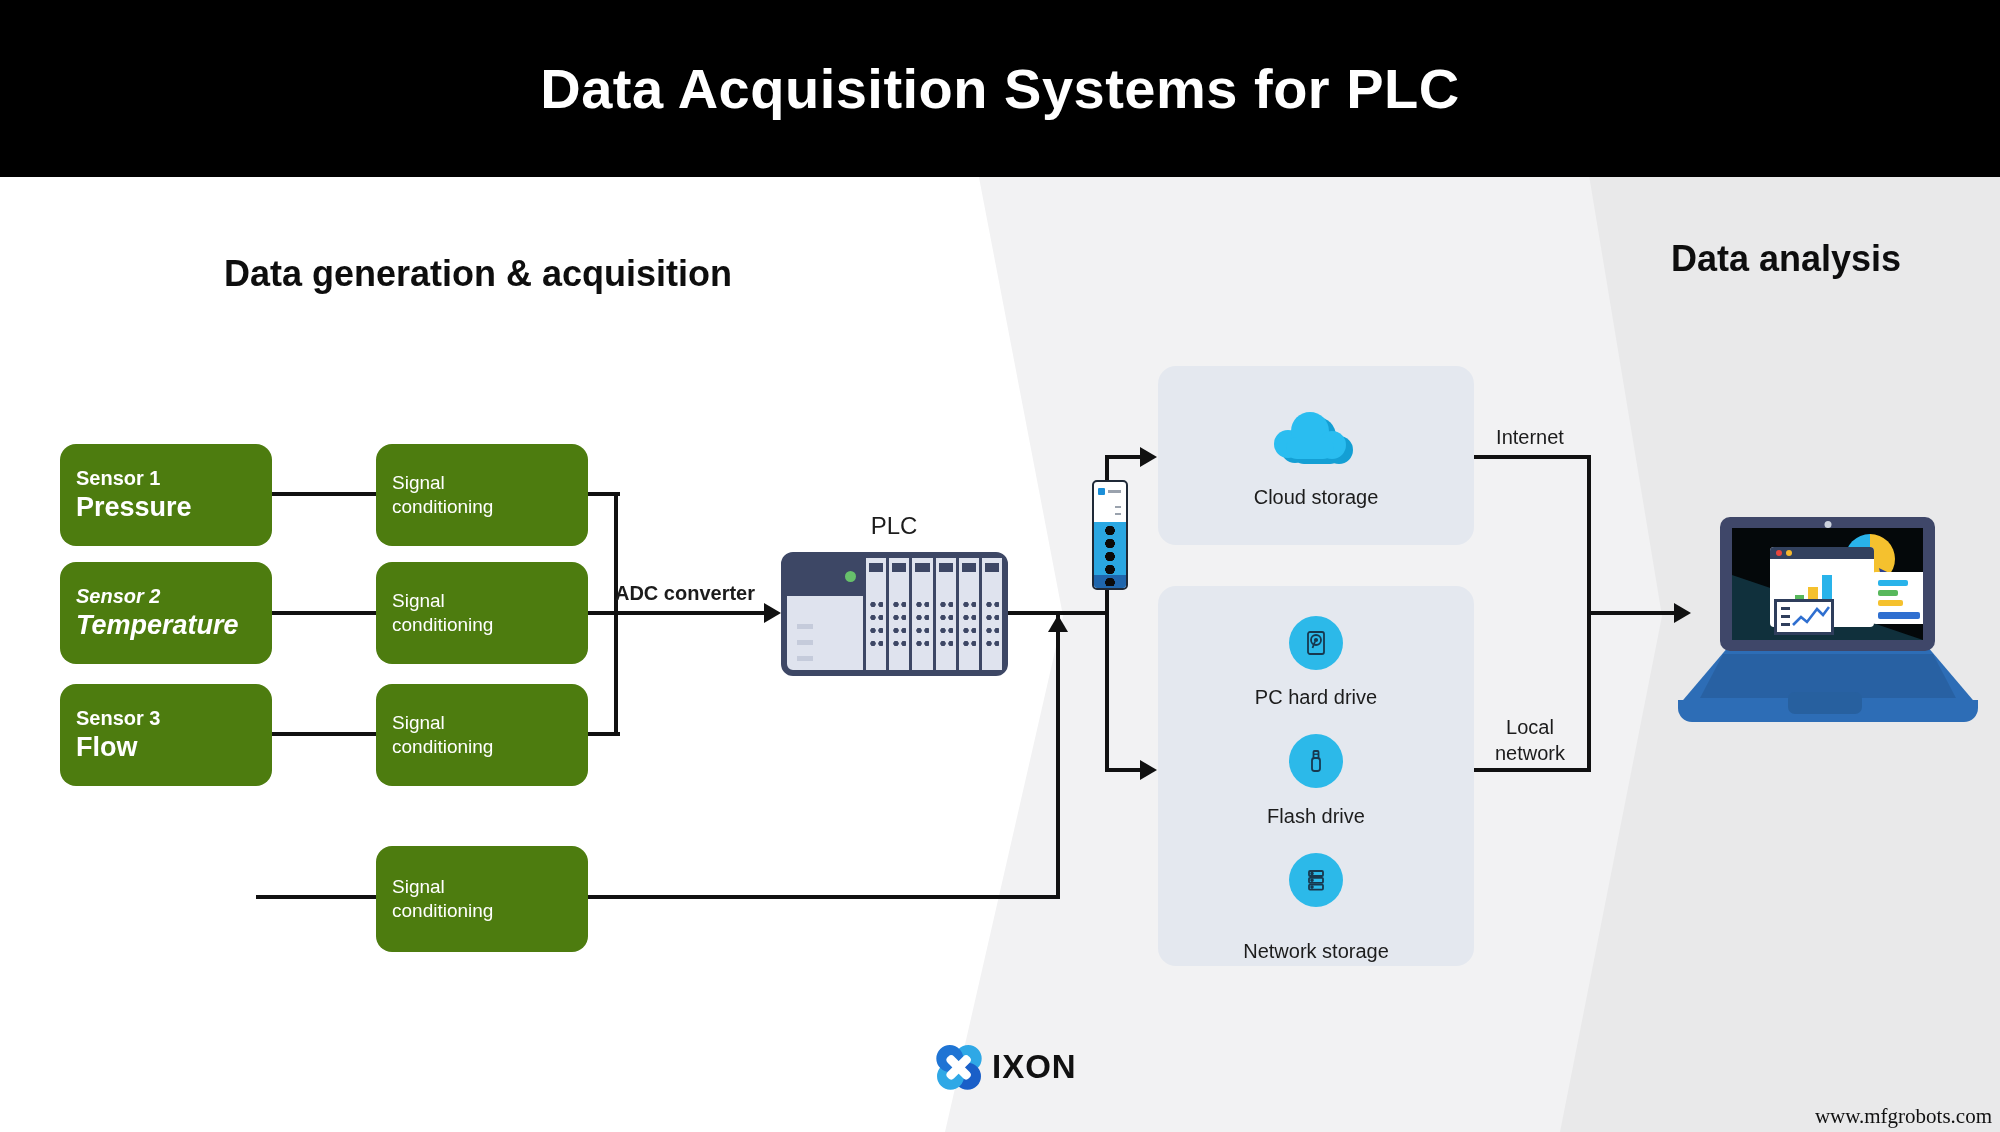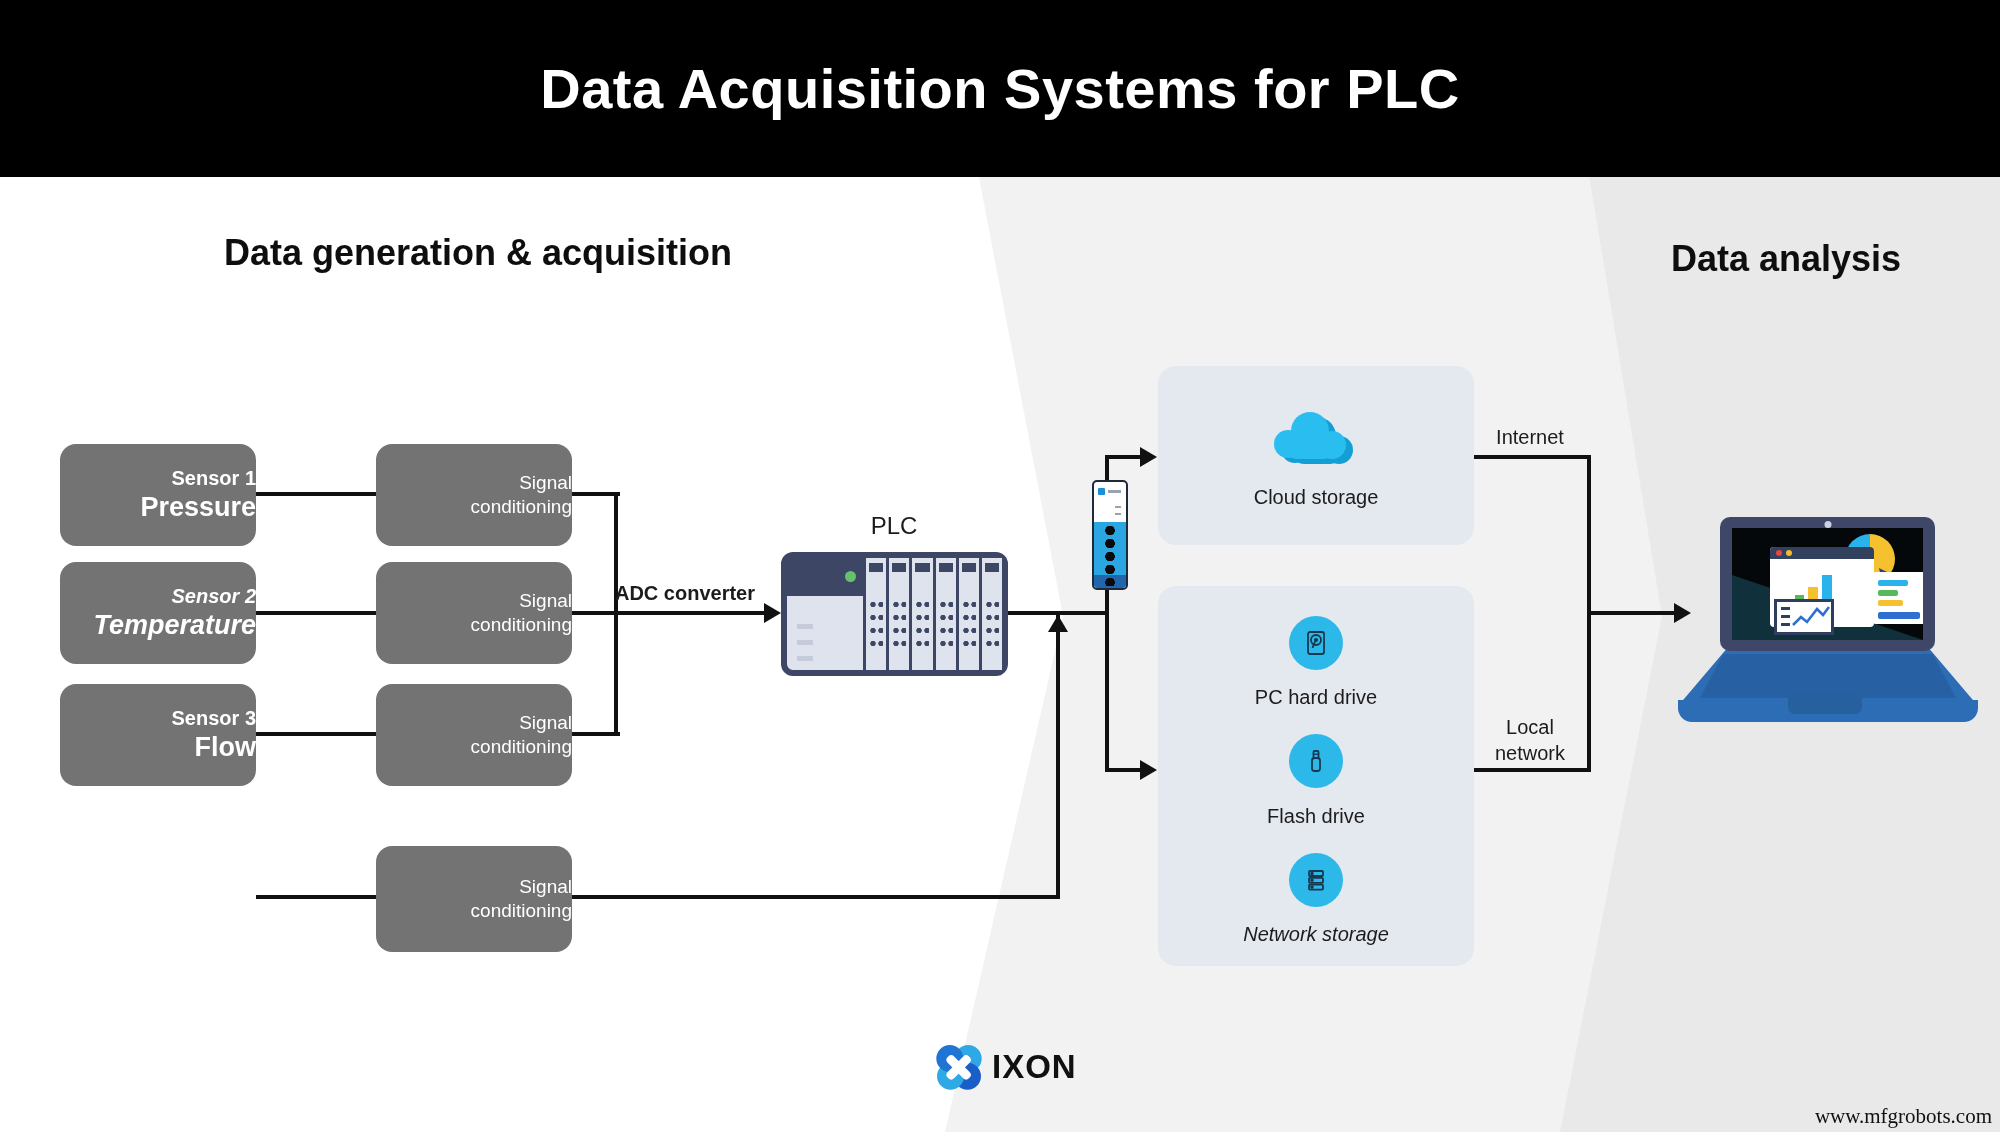--- a/index.html
+++ b/index.html
@@ -19,22 +19,22 @@
   .heading{position:absolute;font-size:36px;font-weight:800;color:#0e0e0e;text-align:center;white-space:nowrap;}
 
   
   .ln{position:absolute;background:#111;}
   .arr-r{position:absolute;width:0;height:0;border-top:10px solid transparent;
          border-bottom:10px solid transparent;border-left:17px solid #111;}
   .arr-u{position:absolute;width:0;height:0;border-left:10px solid transparent;
          border-right:10px solid transparent;border-bottom:17px solid #111;}
 
   
-  .bluebox{position:absolute;width:196px;background:#737373;border-radius:16px;color:#fff;
-           display:flex;flex-direction:column;align-items:flex-end;justify-content:center;line-height:1.25;}
+  .bluebox{position:absolute;width:196px;background:#4d7c0f;border-radius:16px;color:#fff;
+           display:flex;flex-direction:column;align-items:flex-start;justify-content:center;line-height:1.25;padding-left:16px;}
   .bluebox .t1{font-size:20px;font-weight:700;}
   .bluebox .t2{font-size:27px;font-weight:800;}
   .bluebox .sc1,.bluebox .sc2{font-size:19px;font-weight:400;}
 
   .small-label{position:absolute;color:#1c1c1c;font-size:20px;font-weight:500;text-align:center;}
 
   
   .plc{position:absolute;left:781px;top:552px;width:227px;height:124px;background:#dfe3ee;
        border:6px solid #3d4765;border-radius:12px;box-sizing:border-box;}
   .plc-head{position:absolute;left:0;top:0;width:76px;height:38px;background:#3d4765;}
@@ -101,21 +101,21 @@
 
 <div id="canvas">
 
   <div class="band band-mid"></div>
   <div class="band band-right"></div>
 
   <div class="header">
     <h1>Data Acquisition Systems for PLC</h1>
   </div>
 
-  <div class="heading" style="left:128px;top:232px;width:700px;">Data generation &amp; acquisition</div>
+  <div class="heading" style="left:128px;top:253px;width:700px;">Data generation &amp; acquisition</div>
   <div class="heading" style="left:1586px;top:238px;width:400px;">Data analysis</div>
 
   <div class="ln" style="left:256px;top:492px;width:120px;height:4px;"></div>
   <div class="ln" style="left:256px;top:611px;width:120px;height:4px;"></div>
   <div class="ln" style="left:256px;top:732px;width:120px;height:4px;"></div>
   <div class="ln" style="left:256px;top:895px;width:120px;height:4px;"></div>
   <div class="ln" style="left:572px;top:492px;width:48px;height:4px;"></div>
   <div class="ln" style="left:572px;top:732px;width:48px;height:4px;"></div>
   <div class="ln" style="left:614px;top:492px;width:4px;height:244px;"></div>
   <div class="ln" style="left:572px;top:611px;width:195px;height:4px;"></div>
@@ -234,21 +234,21 @@
     <div class="iconcircle" style="left:131px;top:267px;">
       <svg width="30" height="30" viewBox="0 0 30 30" fill="none" stroke="#17384f" stroke-width="1.8">
         <rect x="8" y="6" width="14" height="5" rx="1"></rect>
           <circle cx="11" cy="8.5" r=".9" fill="#17384f"></circle>
         <rect x="8" y="12.8" width="14" height="5" rx="1"></rect>
           <circle cx="11" cy="15.3" r=".9" fill="#17384f"></circle>
         <rect x="8" y="19.6" width="14" height="5" rx="1"></rect>
           <circle cx="11" cy="22.1" r=".9" fill="#17384f"></circle>
       </svg>
     </div>
-    <div class="small-label" style="left:0;top:337px;width:316px;font-style:italic;">Network storage</div>
+    <div class="small-label" style="left:0;top:354px;width:316px;">Network storage</div>
   </div>
 
   <div class="small-label" style="left:1475px;top:426px;width:110px;">Internet</div>
   <div class="small-label" style="left:1480px;top:714px;width:100px;line-height:1.3;">Local network</div>
 
   <div class="lap-base-top"></div>
   <div class="lap-base-inner"></div>
   <div class="lap-base-bot"></div>
   <div class="lap-track"></div>
   <div class="lap-bezel">

